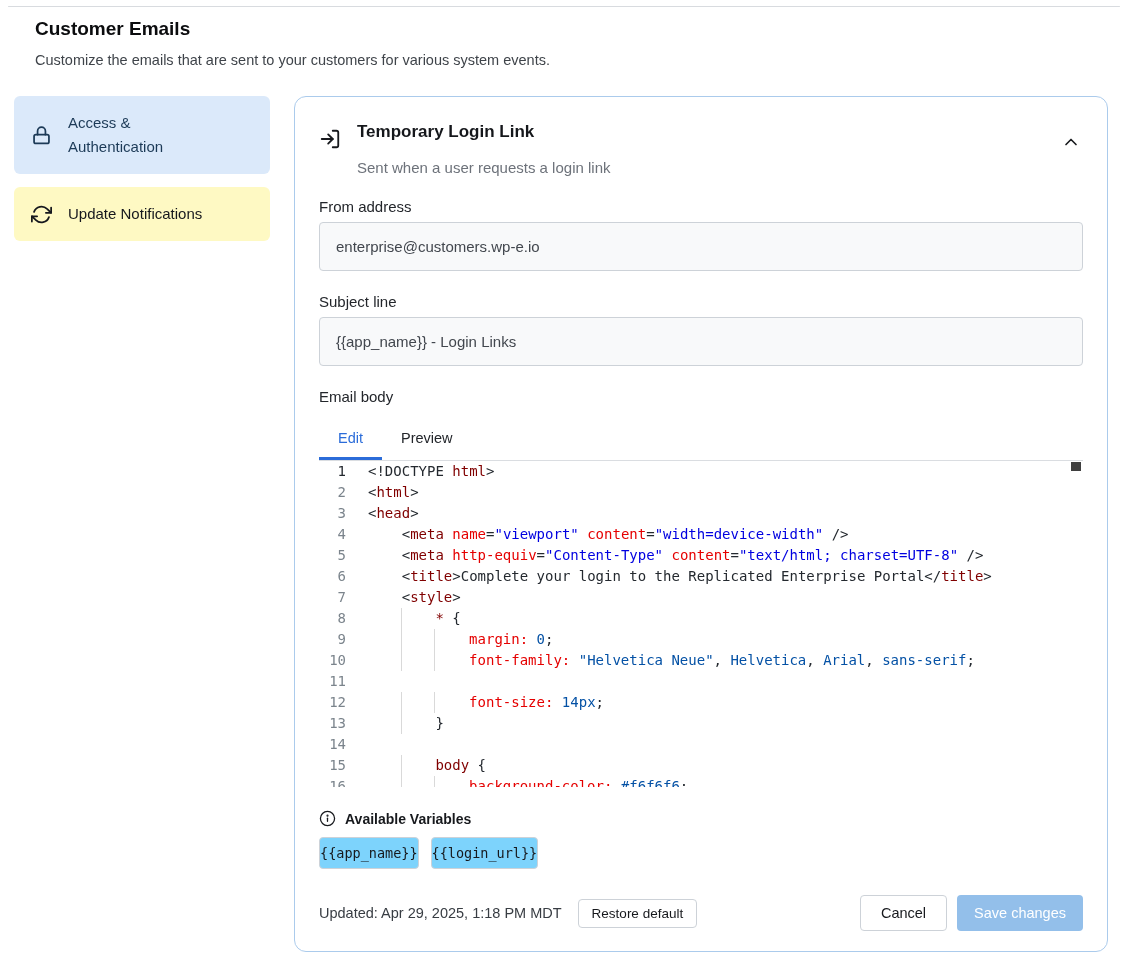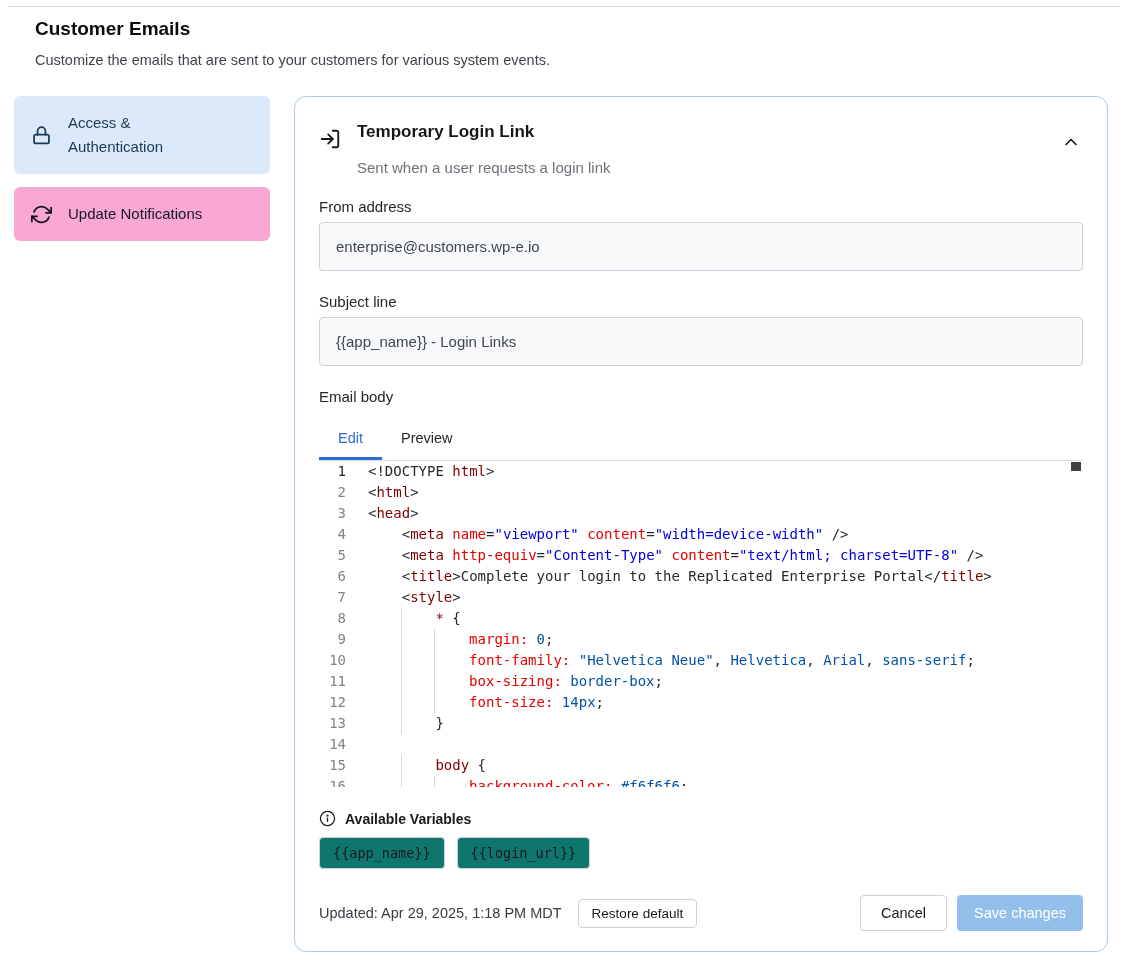--- a/index.html
+++ b/index.html
@@ -16,21 +16,21 @@
   .page-head h1 { font-size:19px; font-weight:700; color:#0b0c0e; }
   .page-head p { margin-top:12px; font-size:14.5px; color:#3f444a; }
 
   .layout { display:flex; gap:24px; margin-top:28px; align-items:flex-start; }
 
   
   .sidebar { width:256px; flex:none; display:flex; flex-direction:column; gap:13px; }
   .side-item {
     display:flex; align-items:center; gap:16px; padding:15px 17px;
     border-radius:6px; font-size:15px; line-height:1.6; font-weight:500;
-    color:#16181d; cursor:pointer; background:#f9a8d4;
+    color:#16181d; cursor:pointer; background:#fef9c3;
   }
   .side-item.active { background:var(--side-active-bg); color:var(--side-active-fg); }
   .side-label { max-width:140px; }
   .icon { display:inline-block; flex:none; }
   .icon svg { width:100%; height:100%; fill:none; stroke:currentColor; stroke-width:2;
               stroke-linecap:round; stroke-linejoin:round; display:block; }
   .side-icon { width:21px; height:21px; }
 
   
   .card {
@@ -81,23 +81,23 @@
   .scrollbar { position:absolute; top:1px; right:1px; width:11px; height:100%; }
   .scroll-thumb { width:10px; height:9px; background:#3f3f3f; }
 
   
   .vars { margin-top:23px; }
   .vars-head { display:flex; align-items:center; gap:9px; font-size:14px;
                font-weight:600; color:#17191d; }
   .info-icon { width:17px; height:17px; color:#17191d; }
   .info-icon svg { stroke-width:1.8; }
   .chips { display:flex; gap:12px; margin-top:10px; }
-  .chip { border:1px solid var(--input-border); border-radius:4px; padding:7px 13px;
+  .chip { border:1px solid var(--input-border); border-radius:4px; padding:7px 0;
           font-family:"DejaVu Sans Mono", monospace; font-size:13.5px; color:#17191d;
-          background:#0f766e; cursor:pointer; }
+          background:#7dd3fc; cursor:pointer; }
 
   
   .card-foot { display:flex; align-items:center; margin-top:26px; }
   .updated { font-size:14.5px; color:#383d43; }
   .btn { border:1px solid var(--input-border); border-radius:4px; background:#fff;
          color:#17191d; font-family:"Liberation Sans", sans-serif; cursor:pointer; }
   .btn-restore { margin-left:16px; padding:6px 13px; font-size:13.5px; }
   .spacer { flex:1; }
   .btn-cancel { padding:9px 20px; font-size:14.5px; }
   .btn-save { margin-left:10px; padding:10px 17px; font-size:14.5px; border:none;
@@ -180,21 +180,21 @@
             <div class="cl"><span class="ln act">1</span><span class="cc"><span class="tk-pl">&lt;!DOCTYPE </span><span class="tk-tag">html</span><span class="tk-pl">&gt;</span></span></div>
             <div class="cl"><span class="ln">2</span><span class="cc"><span class="tk-pl">&lt;</span><span class="tk-tag">html</span><span class="tk-pl">&gt;</span></span></div>
             <div class="cl"><span class="ln">3</span><span class="cc"><span class="tk-pl">&lt;</span><span class="tk-tag">head</span><span class="tk-pl">&gt;</span></span></div>
             <div class="cl"><span class="ln">4</span><span class="cc"><span class="ind"></span><span class="tk-pl">&lt;</span><span class="tk-tag">meta</span><span class="tk-pl"> </span><span class="tk-attr">name</span><span class="tk-pl">=</span><span class="tk-str">"viewport"</span><span class="tk-pl"> </span><span class="tk-attr">content</span><span class="tk-pl">=</span><span class="tk-str">"width=device-width"</span><span class="tk-pl"> /&gt;</span></span></div>
             <div class="cl"><span class="ln">5</span><span class="cc"><span class="ind"></span><span class="tk-pl">&lt;</span><span class="tk-tag">meta</span><span class="tk-pl"> </span><span class="tk-attr">http-equiv</span><span class="tk-pl">=</span><span class="tk-str">"Content-Type"</span><span class="tk-pl"> </span><span class="tk-attr">content</span><span class="tk-pl">=</span><span class="tk-str">"text/html; charset=UTF-8"</span><span class="tk-pl"> /&gt;</span></span></div>
             <div class="cl"><span class="ln">6</span><span class="cc"><span class="ind"></span><span class="tk-pl">&lt;</span><span class="tk-tag">title</span><span class="tk-pl">&gt;</span><span class="tk-pl">Complete your login to the Replicated Enterprise Portal</span><span class="tk-pl">&lt;/</span><span class="tk-tag">title</span><span class="tk-pl">&gt;</span></span></div>
             <div class="cl"><span class="ln">7</span><span class="cc"><span class="ind"></span><span class="tk-pl">&lt;</span><span class="tk-tag">style</span><span class="tk-pl">&gt;</span></span></div>
             <div class="cl"><span class="ln">8</span><span class="cc"><span class="ind g"></span><span class="ind"></span><span class="tk-sel">*</span><span class="tk-pl"> {</span></span></div>
             <div class="cl"><span class="ln">9</span><span class="cc"><span class="ind g"></span><span class="ind g"></span><span class="ind"></span><span class="tk-prop">margin:</span><span class="tk-pl"> </span><span class="tk-num">0</span><span class="tk-pl">;</span></span></div>
             <div class="cl"><span class="ln">10</span><span class="cc"><span class="ind g"></span><span class="ind g"></span><span class="ind"></span><span class="tk-prop">font-family:</span><span class="tk-pl"> </span><span class="tk-val">"Helvetica Neue"</span><span class="tk-pl">, </span><span class="tk-val">Helvetica</span><span class="tk-pl">, </span><span class="tk-val">Arial</span><span class="tk-pl">, </span><span class="tk-val">sans-serif</span><span class="tk-pl">;</span></span></div>
-            <div class="cl"><span class="ln">11</span><span class="cc"><span class="ind g"></span><span class="ind g"></span><span class="ind"></span><span class="tk-prop">box-sizing:</span><span class="tk-pl"> </span><span class="tk-val">border-box</span><span class="tk-pl">;</span></span></div>
+            <div class="cl"><span class="ln">11</span></div>
             <div class="cl"><span class="ln">12</span><span class="cc"><span class="ind g"></span><span class="ind g"></span><span class="ind"></span><span class="tk-prop">font-size:</span><span class="tk-pl"> </span><span class="tk-num">14px</span><span class="tk-pl">;</span></span></div>
             <div class="cl"><span class="ln">13</span><span class="cc"><span class="ind g"></span><span class="ind"></span><span class="tk-pl">}</span></span></div>
             <div class="cl"><span class="ln">14</span><span class="cc"></span></div>
             <div class="cl"><span class="ln">15</span><span class="cc"><span class="ind g"></span><span class="ind"></span><span class="tk-sel">body</span><span class="tk-pl"> {</span></span></div>
             <div class="cl"><span class="ln">16</span><span class="cc"><span class="ind g"></span><span class="ind g"></span><span class="ind"></span><span class="tk-prop">background-color:</span><span class="tk-pl"> </span><span class="tk-num">#f6f6f6</span><span class="tk-pl">;</span></span></div>
           </div>
         <div class="scrollbar">
           <div class="scroll-thumb"></div>
         </div>
       </div>

